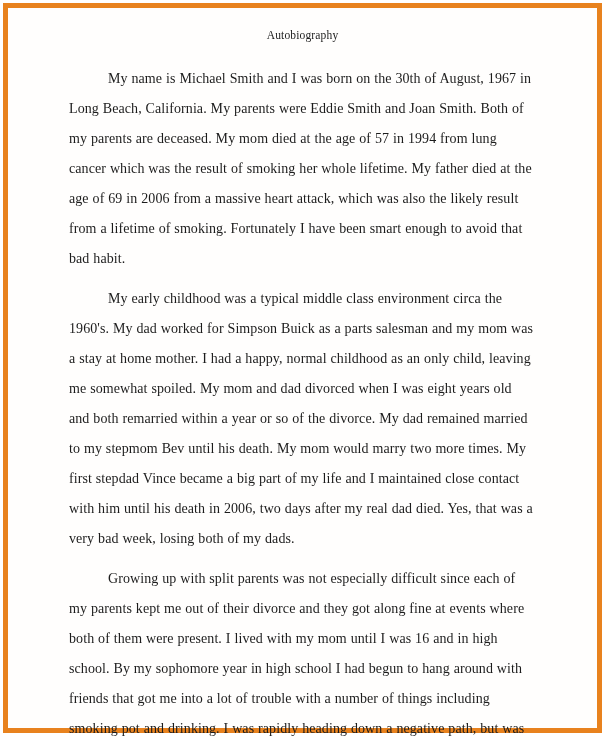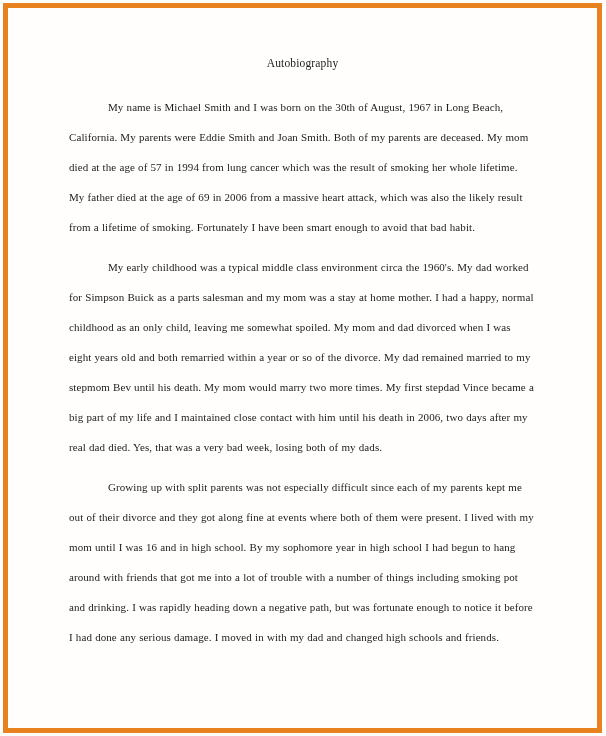--- a/index.html
+++ b/index.html
@@ -42,33 +42,33 @@
     padding: 0;
     position: relative;
   }
 
   .doc-title {
     text-align: center;
     font-size: 11.5px;
     color: #1c1c1c;
     letter-spacing: 0.15px;
     margin: 0;
-    padding-top: 48px;
+    padding-top: 20px;
     line-height: 14px;
     font-weight: normal;
   }
 
   .doc-body {
     margin: 0;
     padding: 0 62px 0 61px;
     padding-top: 22px;
   }
 
   .doc-paragraph {
-    font-size: 11px;
+    font-size: 14px;
     color: #1c1c1c;
     line-height: 30px;
     text-indent: 39px;
     margin: 0 0 10px 0;
     text-align: left;
     letter-spacing: 0.08px;
     word-spacing: 0.3px;
   }
 
   .doc-paragraph:last-child {

